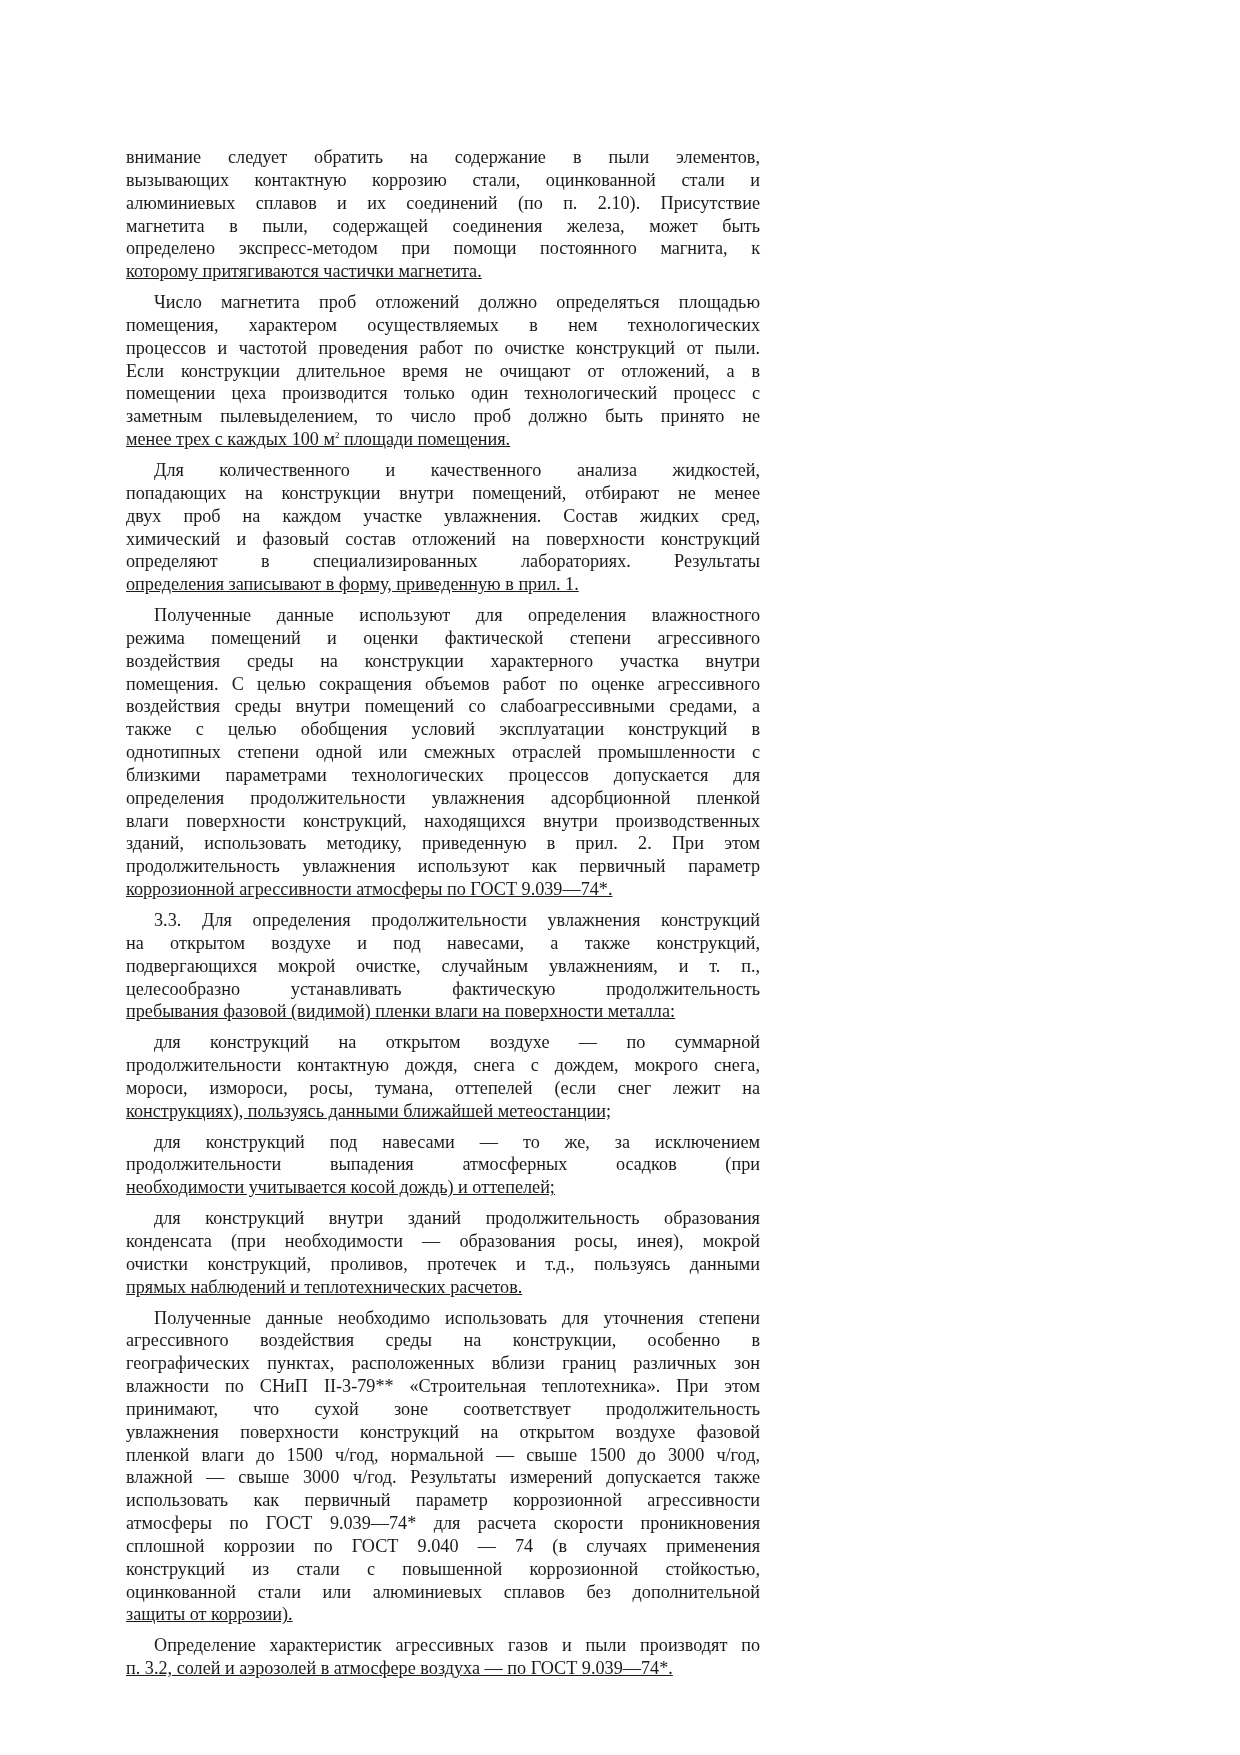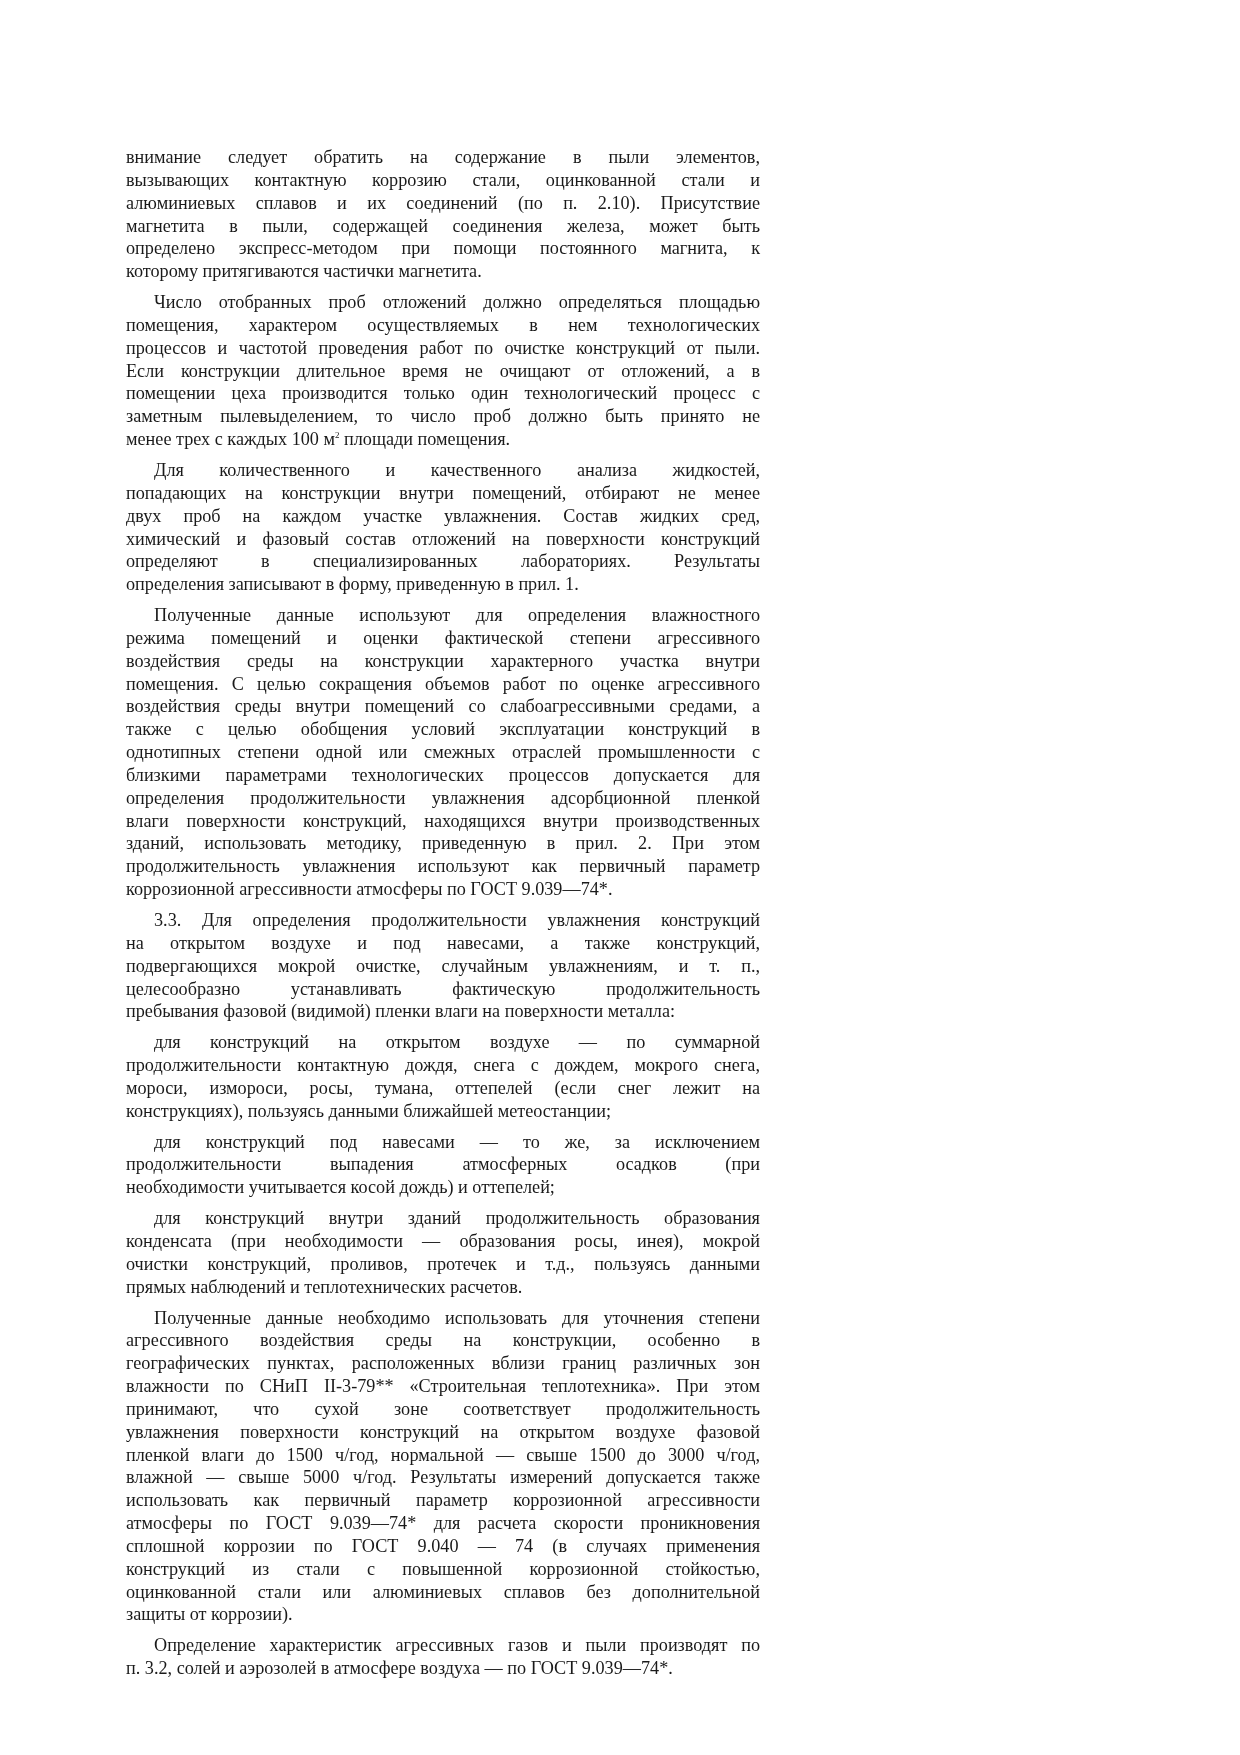--- a/index.html
+++ b/index.html
@@ -15,40 +15,40 @@
     color: #1a1a1a;
   }
   .para { margin: 8px; }
   .line {
     display: block;
     text-align: justify;
     text-align-last: justify;
     white-space: nowrap;
     height: 22.85px;
   }
-  .line.last { text-align-last: left; }
+  .line.last { text-align-last: left; text-decoration: underline; }
   .line.indent { padding-left: 28px; }
   sup { font-size: 9px; line-height: 0; vertical-align: 7px; }
 </style>
 </head>
 <body>
 
 <div class="page">
 
   <div class="para">
     <span class="line">внимание следует обратить на содержание в пыли элементов,</span>
     <span class="line">вызывающих контактную коррозию стали, оцинкованной стали и</span>
     <span class="line">алюминиевых сплавов и их соединений (по п. 2.10). Присутствие</span>
     <span class="line">магнетита в пыли, содержащей соединения железа, может быть</span>
     <span class="line">определено экспресс-методом при помощи постоянного магнита, к</span>
     <span class="line last">которому притягиваются частички магнетита.</span>
   </div>
 
   <div class="para">
-    <span class="line indent">Число отобранных проб отложений должно определяться площадью</span>
+    <span class="line indent">Число магнетита проб отложений должно определяться площадью</span>
     <span class="line">помещения, характером осуществляемых в нем технологических</span>
     <span class="line">процессов и частотой проведения работ по очистке конструкций от пыли.</span>
     <span class="line">Если конструкции длительное время не очищают от отложений, а в</span>
     <span class="line">помещении цеха производится только один технологический процесс с</span>
     <span class="line">заметным пылевыделением, то число проб должно быть принято не</span>
     <span class="line last"><span>менее трех с каждых 100 м</span><sup>2</sup><span> площади помещения.</span></span>
   </div>
 
   <div class="para">
     <span class="line indent">Для количественного и качественного анализа жидкостей,</span>
@@ -104,21 +104,21 @@
   </div>
 
   <div class="para">
     <span class="line indent">Полученные данные необходимо использовать для уточнения степени</span>
     <span class="line">агрессивного воздействия среды на конструкции, особенно в</span>
     <span class="line">географических пунктах, расположенных вблизи границ различных зон</span>
     <span class="line">влажности по СНиП II-3-79** «Строительная теплотехника». При этом</span>
     <span class="line">принимают, что сухой зоне соответствует продолжительность</span>
     <span class="line">увлажнения поверхности конструкций на открытом воздухе фазовой</span>
     <span class="line">пленкой влаги до 1500 ч/год, нормальной — свыше 1500 до 3000 ч/год,</span>
-    <span class="line">влажной — свыше 5000 ч/год. Результаты измерений допускается также</span>
+    <span class="line">влажной — свыше 3000 ч/год. Результаты измерений допускается также</span>
     <span class="line">использовать как первичный параметр коррозионной агрессивности</span>
     <span class="line">атмосферы по ГОСТ 9.039—74* для расчета скорости проникновения</span>
     <span class="line">сплошной коррозии по ГОСТ 9.040 — 74 (в случаях применения</span>
     <span class="line">конструкций из стали с повышенной коррозионной стойкостью,</span>
     <span class="line">оцинкованной стали или алюминиевых сплавов без дополнительной</span>
     <span class="line last">защиты от коррозии).</span>
   </div>
 
   <div class="para">
     <span class="line indent">Определение характеристик агрессивных газов и пыли производят по</span>

